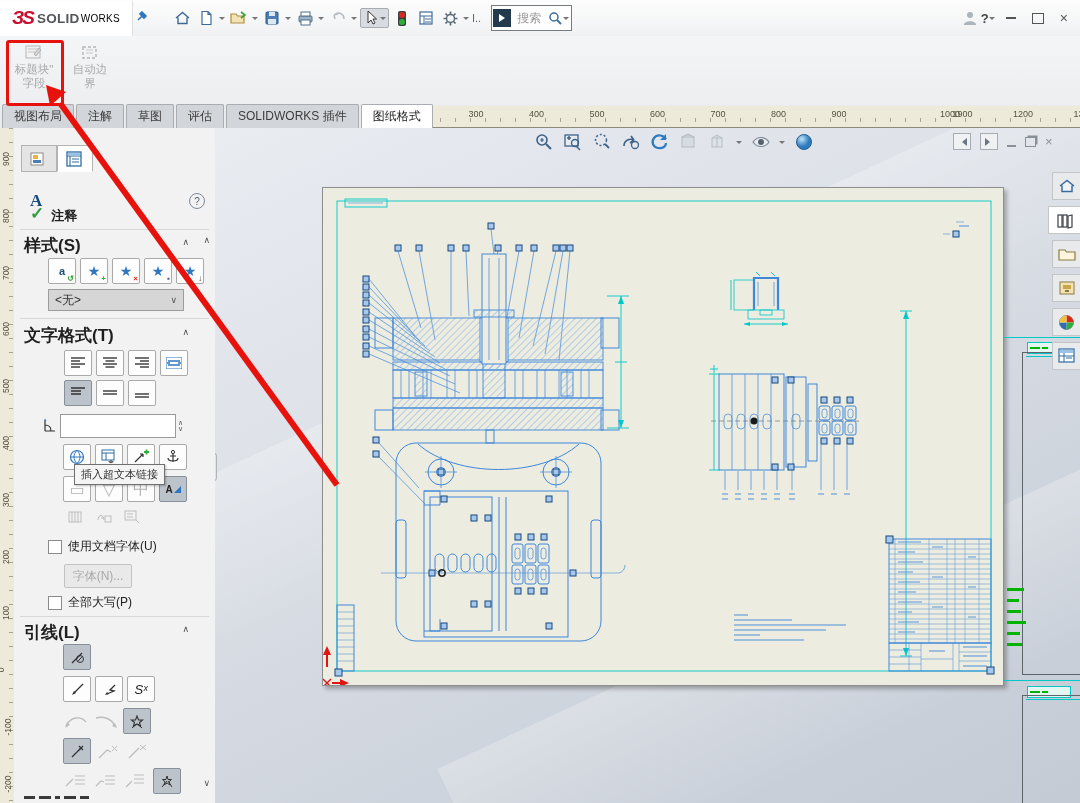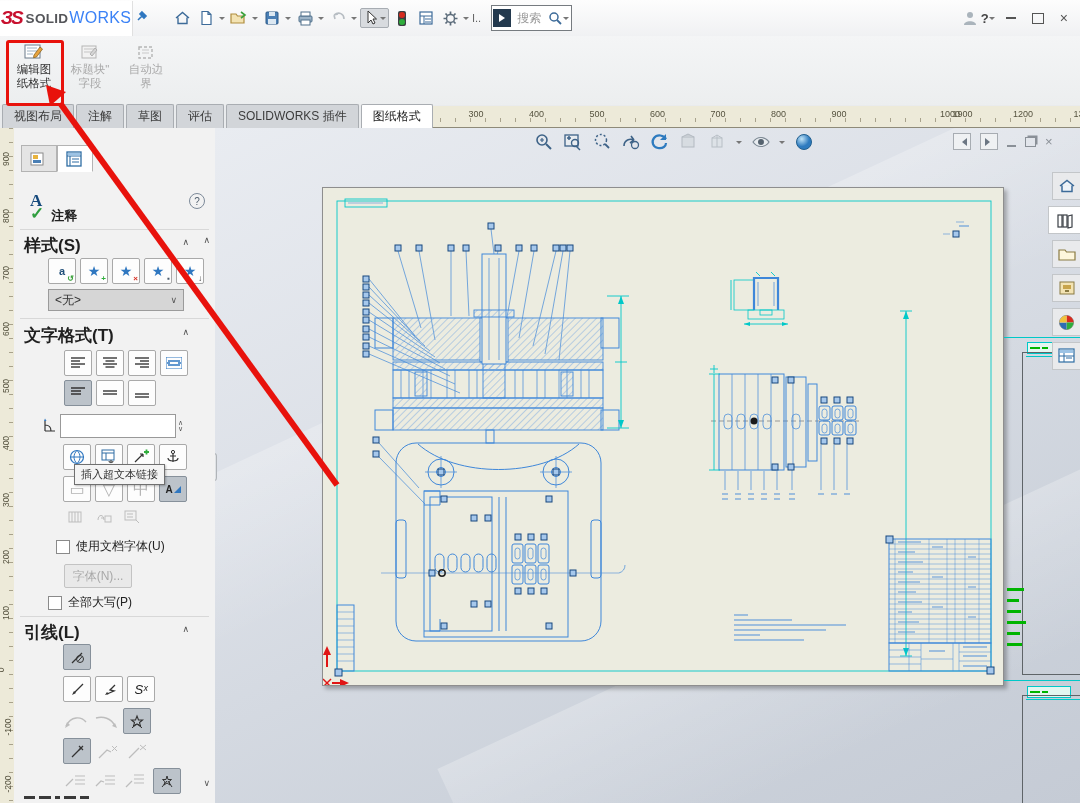--- a/index.html
+++ b/index.html
@@ -7,21 +7,21 @@
        font-family:"Liberation Sans",sans-serif;background:#f2f3f4;
        box-shadow:inset 0 0 0 1px #8a8a8a;}
   
   .titlebar{position:absolute;left:0;top:0;width:1080px;height:36px;
     background:linear-gradient(#fdfdfd,#f0f1f3);border-bottom:1px solid #d6d8da;
     display:flex;align-items:center;}
   .logo{width:132px;height:35px;background:#fff;border-right:1px solid #e0e0e0;
     display:flex;align-items:center;justify-content:center;gap:4px;}
   .logo .mark{color:#c8102e;font-weight:bold;font-style:italic;font-size:19px;letter-spacing:-2px;}
   .logo .solid{color:#55565a;font-weight:bold;font-size:13.5px;letter-spacing:.3px;}
-  .logo .works{color:#3b82f6;font-weight:normal;font-size:16px;letter-spacing:.3px;margin-left:-3px;}
+  .logo .works{color:#000000;font-weight:normal;font-size:10px;letter-spacing:.3px;margin-left:-3px;}
   .menus{display:flex;margin-left:14px;}
   .menus span{font-size:12.5px;color:#333;padding:4px 9px;cursor:default;}
   .pin{margin-left:2px;}
   .qbar{display:flex;align-items:center;margin-left:22px;gap:2px;}
   .qbtn{width:22px;height:22px;display:flex;align-items:center;justify-content:center;}
   .caret{width:0;height:0;border:3px solid transparent;border-top-color:#777;margin:3px 1px 0 0;}
   .qsel{background:#d8dbdf;border:1px solid #a7acb2;border-radius:2px;display:flex;align-items:center;padding:0 1px;}
   .searchbox{display:flex;align-items:center;border:1px solid #767b80;background:#fff;
     height:22px;margin-left:8px;padding:1px;}
   .searchbox .sicon{width:18px;height:18px;background:#23394e;display:flex;align-items:center;justify-content:center;}
@@ -241,31 +241,20 @@
     <span class="helpq">?</span>
     <span class="caret"></span>
     <div class="winctl">
       <span class="winmin"></span>
       <span class="winmax"></span>
       <span class="winclose">×</span>
     </div>
   </div>
 
   <div class="cmdbar">
-    <div class="cmdbtn">
-      <span class="ico">
-        <svg width="20" height="20">
-            <rect x="1" y="3" width="15" height="13" fill="#fff" stroke="#6b7b8a"></rect>
-            <path d="M3,6 H13 M3,9 H13 M3,12 H9" stroke="#9db0c0" stroke-width="1"></path>
-            <path d="M10,13 L16,5 L18.5,7 L12.5,15 L9.5,15.7 Z" fill="#e8a33d" stroke="#8a6420" stroke-width=".8"></path>
-          </svg>
-      </span>
-      <span class="l">编辑图</span>
-      <span class="l">纸格式</span>
-    </div>
     <div class="cmdbtn disabled">
       <span class="ico">
         <svg width="20" height="20">
             <rect x="2" y="4" width="14" height="12" fill="#f2f2f2" stroke="#b5b5b5"></rect>
             <path d="M4,7 H14 M4,10 H14" stroke="#c5c5c5"></path>
             <path d="M10,12 L15,6 L17,8 L12,14 Z" fill="#d5d5d5" stroke="#b0b0b0"></path>
           </svg>
       </span>
       <span class="l">标题块"</span>
       <span class="l">字段</span>
@@ -485,21 +474,21 @@
         </svg>
       <svg width="16" height="14">
           <path d="M2,10 C2,4 8,4 8,10 M5,8 H8" stroke="#bdbdbd" fill="none"></path>
           <rect x="9" y="6" width="6" height="6" fill="none" stroke="#bdbdbd"></rect>
         </svg>
       <svg width="16" height="14">
           <rect x="1" y="1" width="11" height="9" fill="none" stroke="#bdbdbd"></rect>
           <path d="M3,4 H9 M3,7 H9 M12,10 L15,13" stroke="#bdbdbd"></path>
         </svg>
     </div>
-    <div class="abs" style="left:42px;top:410px;display:flex;align-items:center;justify-content:flex-end;">
+    <div class="abs" style="left:34px;top:410px;display:flex;align-items:center;justify-content:flex-end;">
       <span class="cb"></span>
       <span class="cblbl">使用文档字体(U)</span>
     </div>
     <div class="abs gbtn" style="left:50px;top:436px;">字体(N)...</div>
     <div class="abs" style="left:34px;top:466px;display:flex;align-items:center;">
       <span class="cb"></span>
       <span class="cblbl">全部大写(P)</span>
     </div>
     <div class="abs hr" style="top:488px;"></div>
 

